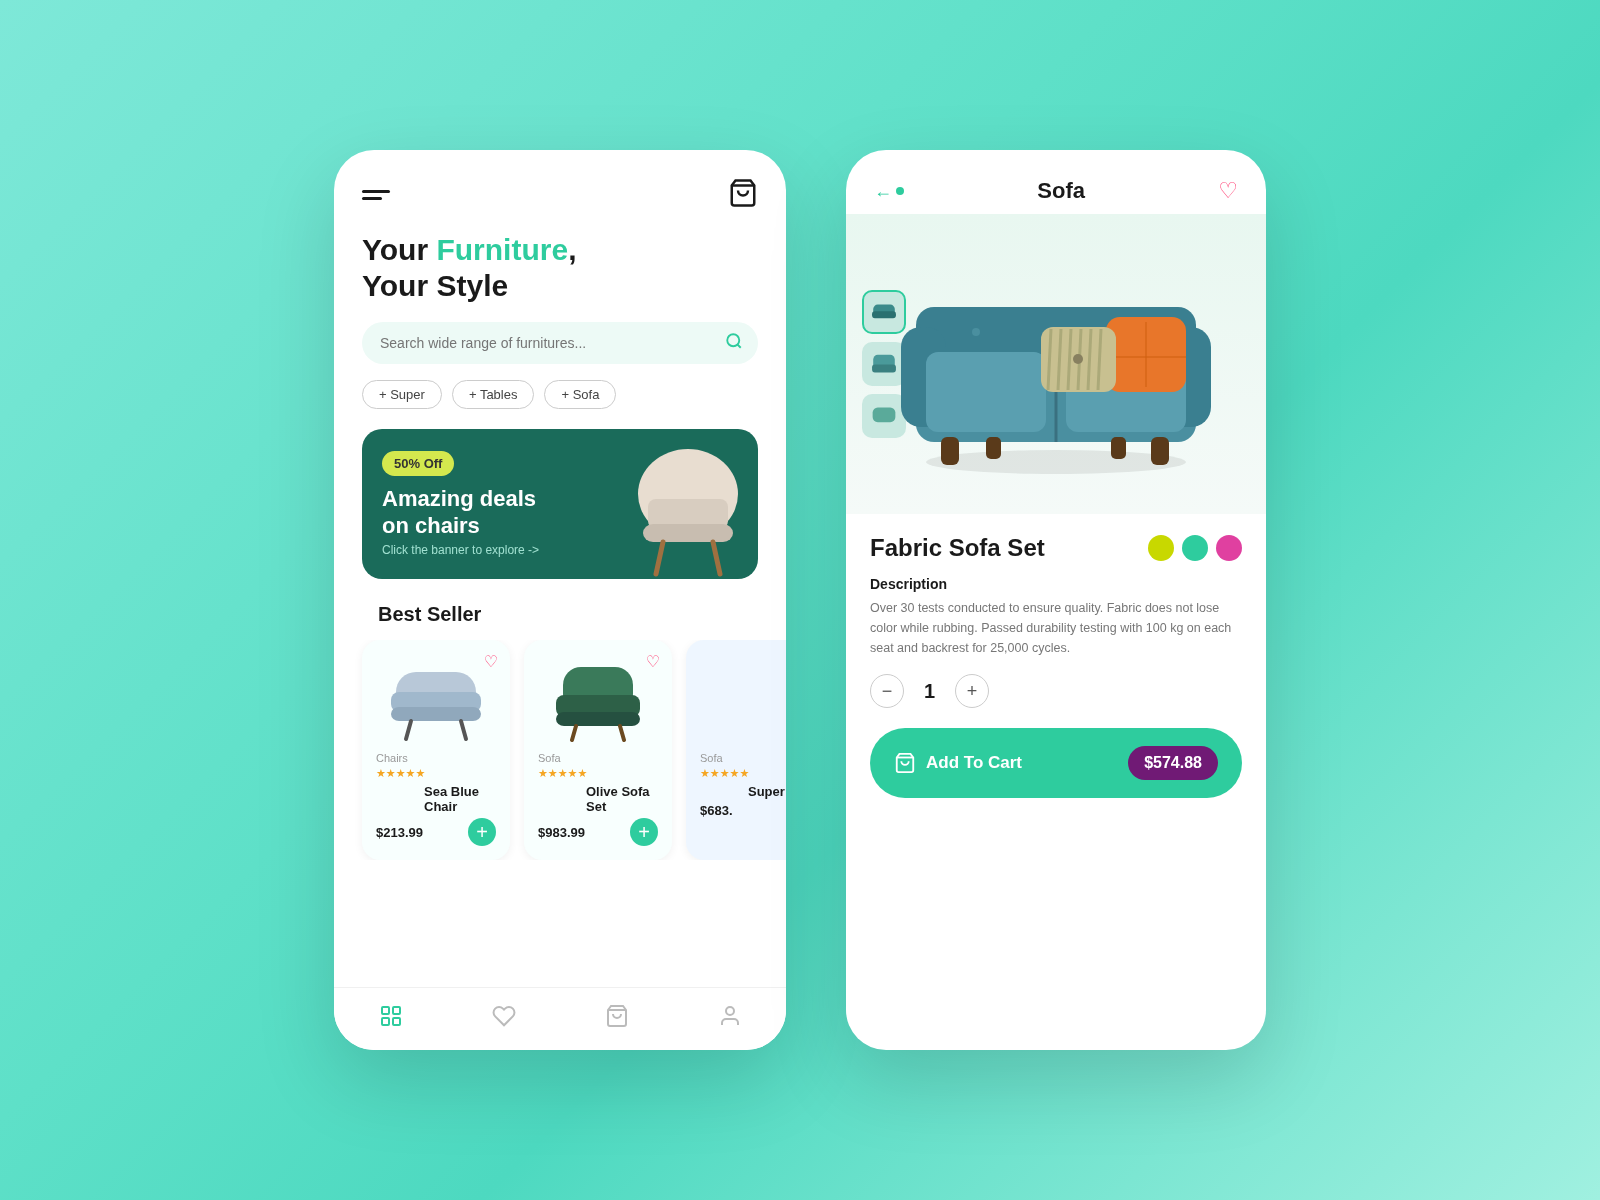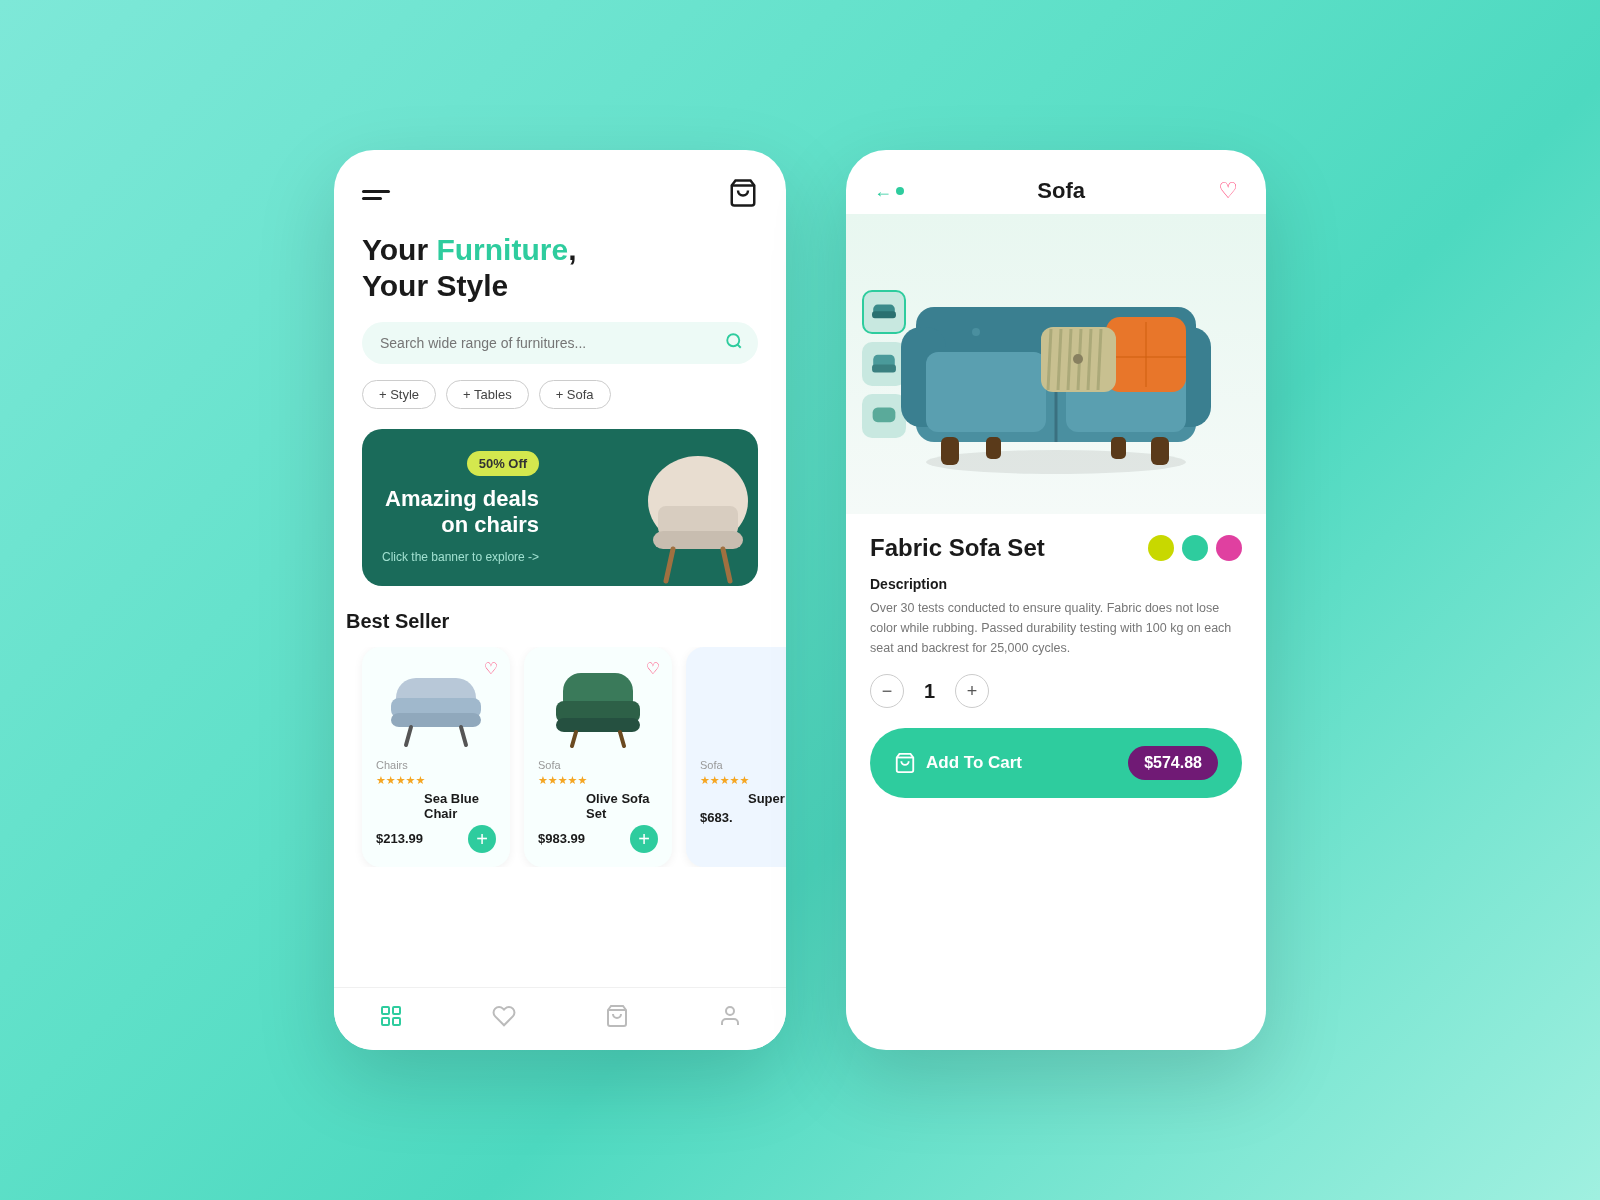--- a/index.html
+++ b/index.html
@@ -104,56 +104,55 @@
       margin: 0 28px 24px;
       background: #1a6b5a;
       border-radius: 20px;
       padding: 22px 20px;
       display: flex;
       align-items: center;
       justify-content: space-between;
       position: relative;
       overflow: hidden;
       min-height: 150px;
-      text-align: right;
     }
     .banner-text {
       z-index: 2;
     }
     .banner-badge {
       background: #d4e84e;
       color: #333;
       font-weight: 700;
       font-size: 13px;
       padding: 5px 12px;
       border-radius: 20px;
       display: inline-block;
       margin-bottom: 10px;
     }
     .banner-title {
       color: white;
       font-size: 22px;
       font-weight: 800;
       line-height: 1.2;
-      margin-bottom: 11px;
+      margin-bottom: 4px;
     }
     .banner-sub {
       color: #a0e0d0;
       font-size: 12px;
     }
     .banner-chair {
       position: absolute;
       right: -10px;
       bottom: 0;
       width: 170px;
       height: 150px;
     }
 
     .p1-bestseller-title {
-      padding: 0 12px 14px;
+      padding: 0 44px 14px;
       font-size: 20px;
       font-weight: 800;
       color: #1a1a1a;
     }
 
     .p1-products {
       display: flex;
       gap: 14px;
       padding: 0 28px;
       overflow: hidden;
@@ -426,21 +425,21 @@
     <input type="text" placeholder="Search wide range of furnitures..." style="">
     <span class="search-icon-p1">
       <svg width="18" height="18" viewBox="0 0 24 24" fill="none" stroke="#2ecc9e" stroke-width="2.5">
         <circle cx="11" cy="11" r="8"></circle>
           <line x1="21" y1="21" x2="16.65" y2="16.65"></line>
       </svg>
     </span>
   </div>
 
   <div class="p1-tags">
-    <div class="p1-tag">+ Style</div>
+    <div class="p1-tag">+ Super</div>
     <div class="p1-tag">+ Tables</div>
     <div class="p1-tag">+ Sofa</div>
   </div>
 
   <div class="p1-banner">
     <div class="banner-text">
       <span class="banner-badge">50% Off</span>
       <div class="banner-title">
         <span>Amazing deals</span><br>
         <span>on chairs</span>

